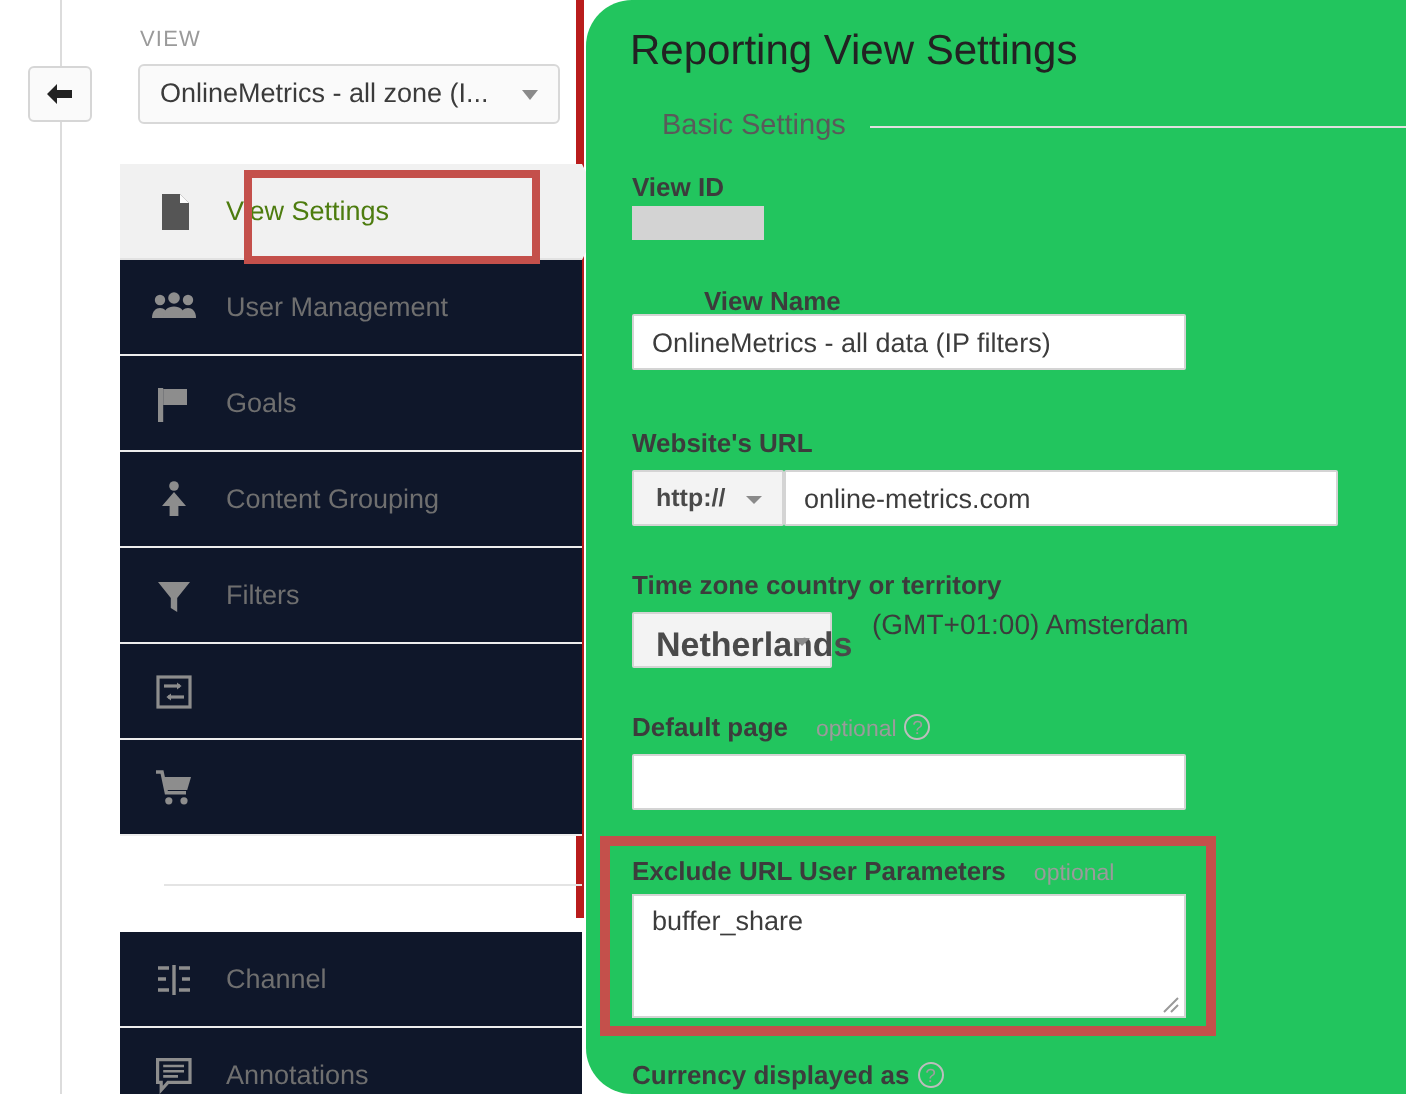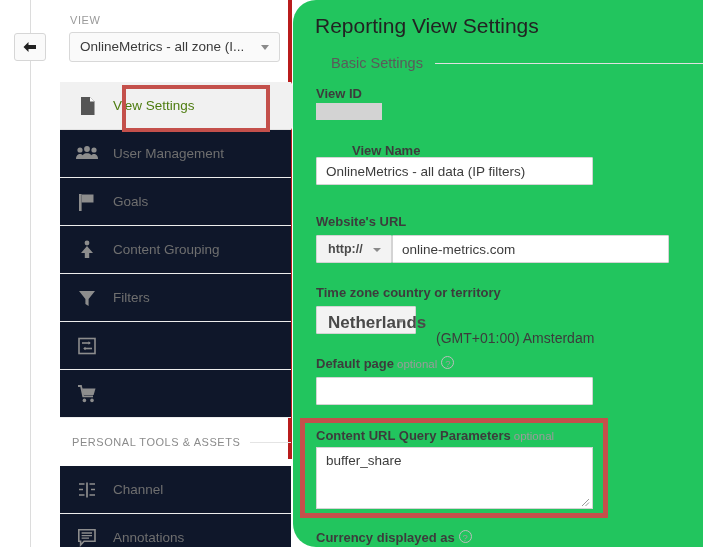--- a/index.html
+++ b/index.html
@@ -208,21 +208,21 @@
     position: absolute;
     font-size: 13px;
     font-weight: bold;
     color: #3c3c3c;
     white-space: nowrap;
   }
   .field-label .opt {
     font-weight: normal;
     font-size: 11.5px;
     color: #9b9b9b;
-    padding-left: 3px;
+    padding-left: 14px;
   }
   .qmark {
     display: inline-block;
     width: 13px; height: 13px;
     border: 1px solid #bdbdbd;
     border-radius: 50%;
     color: #9e9e9e;
     font-size: 9.5px;
     font-weight: normal;
     line-height: 13px;
@@ -303,21 +303,21 @@
   #tz-country-caret {
     position: absolute;
     right: 10px; top: 12px;
     width: 0; height: 0;
     border-left: 4px solid transparent;
     border-right: 4px solid transparent;
     border-top: 4.5px solid #8a8a8a;
   }
   #tz-value {
     position: absolute;
-    left: 436px; top: 330px;
+    left: 436px; top: 304px;
     font-size: 14px;
     color: #3c3c3c;
     white-space: nowrap;
   }
 
   
   #exclude-textarea {
     position: absolute;
     left: 316px; top: 447px;
     width: 277px; height: 62px;
@@ -445,21 +445,20 @@
         <svg width="21" height="20" viewBox="0 0 21 20">
           <path d="M1 2 L4 2 L6.2 12.4 L16 12.4" stroke="#8d8d8d" stroke-width="1.8" fill="none"></path>
           <path d="M5 4.5 L18.5 4.5 L16.6 11 L6.3 11 Z" fill="#8d8d8d"></path>
           <circle cx="7.4" cy="16.4" r="1.8" fill="#8d8d8d"></circle>
           <circle cx="15" cy="16.4" r="1.8" fill="#8d8d8d"></circle>
         </svg>
       </span>
     </div>
 
     <div class="nav-section">
-      <span class="sec-txt">PERSONAL TOOLS &amp; ASSETS</span>
       <span class="sec-rule"></span>
     </div>
 
     <div class="nav-item">
       <span class="ico">
         <svg width="20" height="18" viewBox="0 0 20 18">
           <path d="M2 3 L7.5 3 M2 8.5 L6 8.5 M2 14 L7.5 14" stroke="#8d8d8d" stroke-width="1.7"></path>
           <path d="M10 1.5 L10 16.5" stroke="#8d8d8d" stroke-width="1.7"></path>
           <path d="M12.5 3 L18 3 M14 8.5 L18 8.5 M12.5 14 L18 14" stroke="#8d8d8d" stroke-width="1.7"></path>
         </svg>
@@ -510,21 +509,21 @@
   <span id="tz-country-caret"></span>
 </div>
 <div id="tz-value">(GMT+01:00) Amsterdam</div>
 
 <div class="field-label" style="left:316px; top:356px;">
   <span>Default page</span><span class="opt">optional</span><span class="qmark">?</span>
 </div>
 <input class="txtinput" style="left: 316px; top: 377px; width: 277px; height: 28px;" value="">
 
 <div class="field-label" style="left:316px; top:428px;">
-  <span>Content URL Query Parameters</span><span class="opt">optional</span>
+  <span>Exclude URL User Parameters</span><span class="opt">optional</span>
 </div>
 <textarea id="exclude-textarea" style="">buffer_share</textarea>
 <svg id="resize-grip" viewBox="0 0 11 11">
   <path d="M10 3 L3 10 M10 6.5 L6.5 10" stroke="#9a9a9a" stroke-width="1"></path>
 </svg>
 
 <div class="field-label" style="left:316px; top:530px;">
   <span>Currency displayed as</span><span class="qmark">?</span>
 </div>
 

